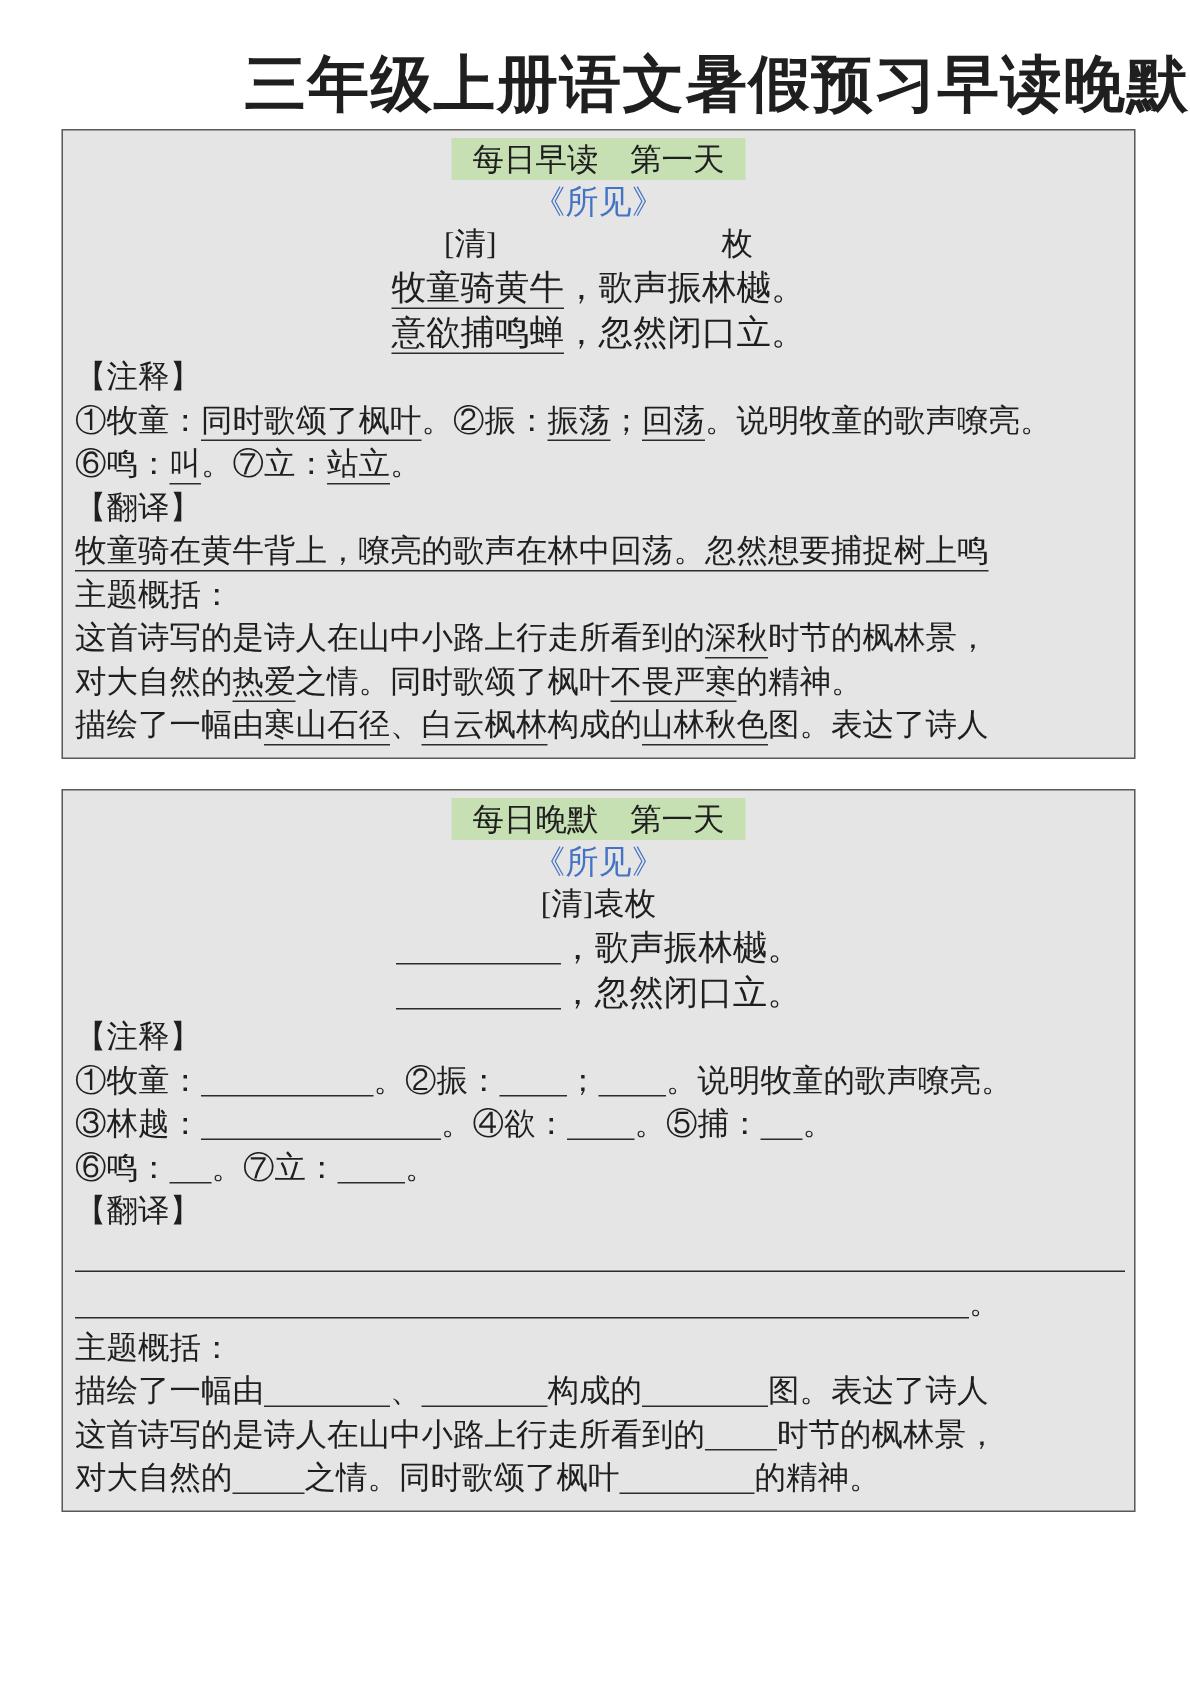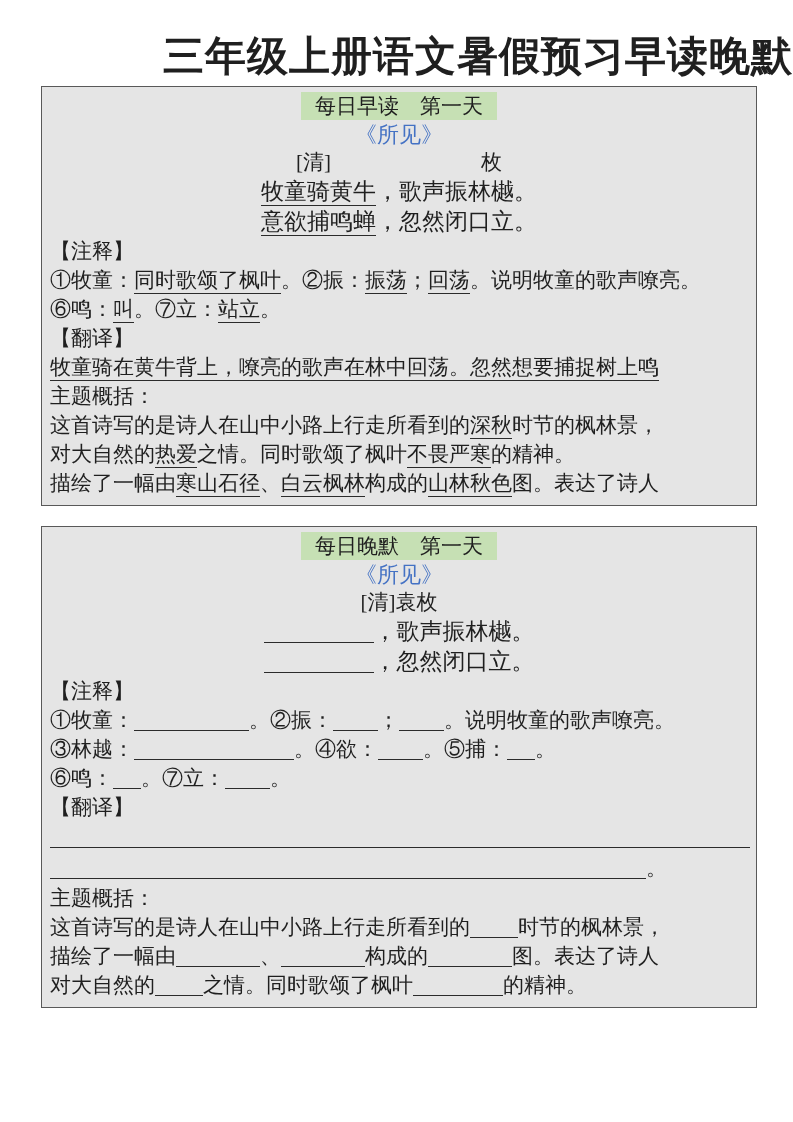--- a/index.html
+++ b/index.html
@@ -90,16 +90,16 @@
   <div class="line center poem"><span class="blank" style="width: 110px;"></span><span>，歌声振林樾。</span></div>
   <div class="line center poem"><span class="blank" style="width: 110px;"></span><span>，忽然闭口立。</span></div>
   <div class="line">【注释】</div>
   <div class="line"><span>①牧童：</span><span class="blank" style="width: 115px;"></span><span>。②振：</span><span class="blank" style="width: 45px;"></span><span>；</span><span class="blank" style="width: 45px;"></span><span>。说明牧童的歌声嘹亮。</span></div>
   <div class="line"><span>③林越：</span><span class="blank" style="width: 160px;"></span><span>。④欲：</span><span class="blank" style="width: 45px;"></span><span>。⑤捕：</span><span class="blank" style="width: 28px;"></span><span>。</span></div>
   <div class="line"><span>⑥鸣：</span><span class="blank" style="width: 28px;"></span><span>。⑦立：</span><span class="blank" style="width: 45px;"></span><span>。</span></div>
   <div class="line">【翻译】</div>
   <div class="line t-rule"><span class="blank" style="width: 700px;"></span></div>
   <div class="line t-rule"><span class="blank" style="width: 596px;"></span><span>。</span></div>
   <div class="line">主题概括：</div>
+  <div class="line"><span>描绘了一幅由</span><span class="blank" style="width: 84px;"></span><span>、</span><span class="blank" style="width: 84px;"></span><span>构成的</span><span class="blank" style="width: 84px;"></span><span>图。表达了诗人</span></div>
   <div class="line"><span>这首诗写的是诗人在山中小路上行走所看到的</span><span class="blank" style="width: 48px;"></span><span>时节的枫林景，</span></div>
-  <div class="line"><span>描绘了一幅由</span><span class="blank" style="width: 84px;"></span><span>、</span><span class="blank" style="width: 84px;"></span><span>构成的</span><span class="blank" style="width: 84px;"></span><span>图。表达了诗人</span></div>
   <div class="line"><span>对大自然的</span><span class="blank" style="width: 48px;"></span><span>之情。同时歌颂了枫叶</span><span class="blank" style="width: 90px;"></span><span>的精神。</span></div>
 </section>
 
 </body></html>

